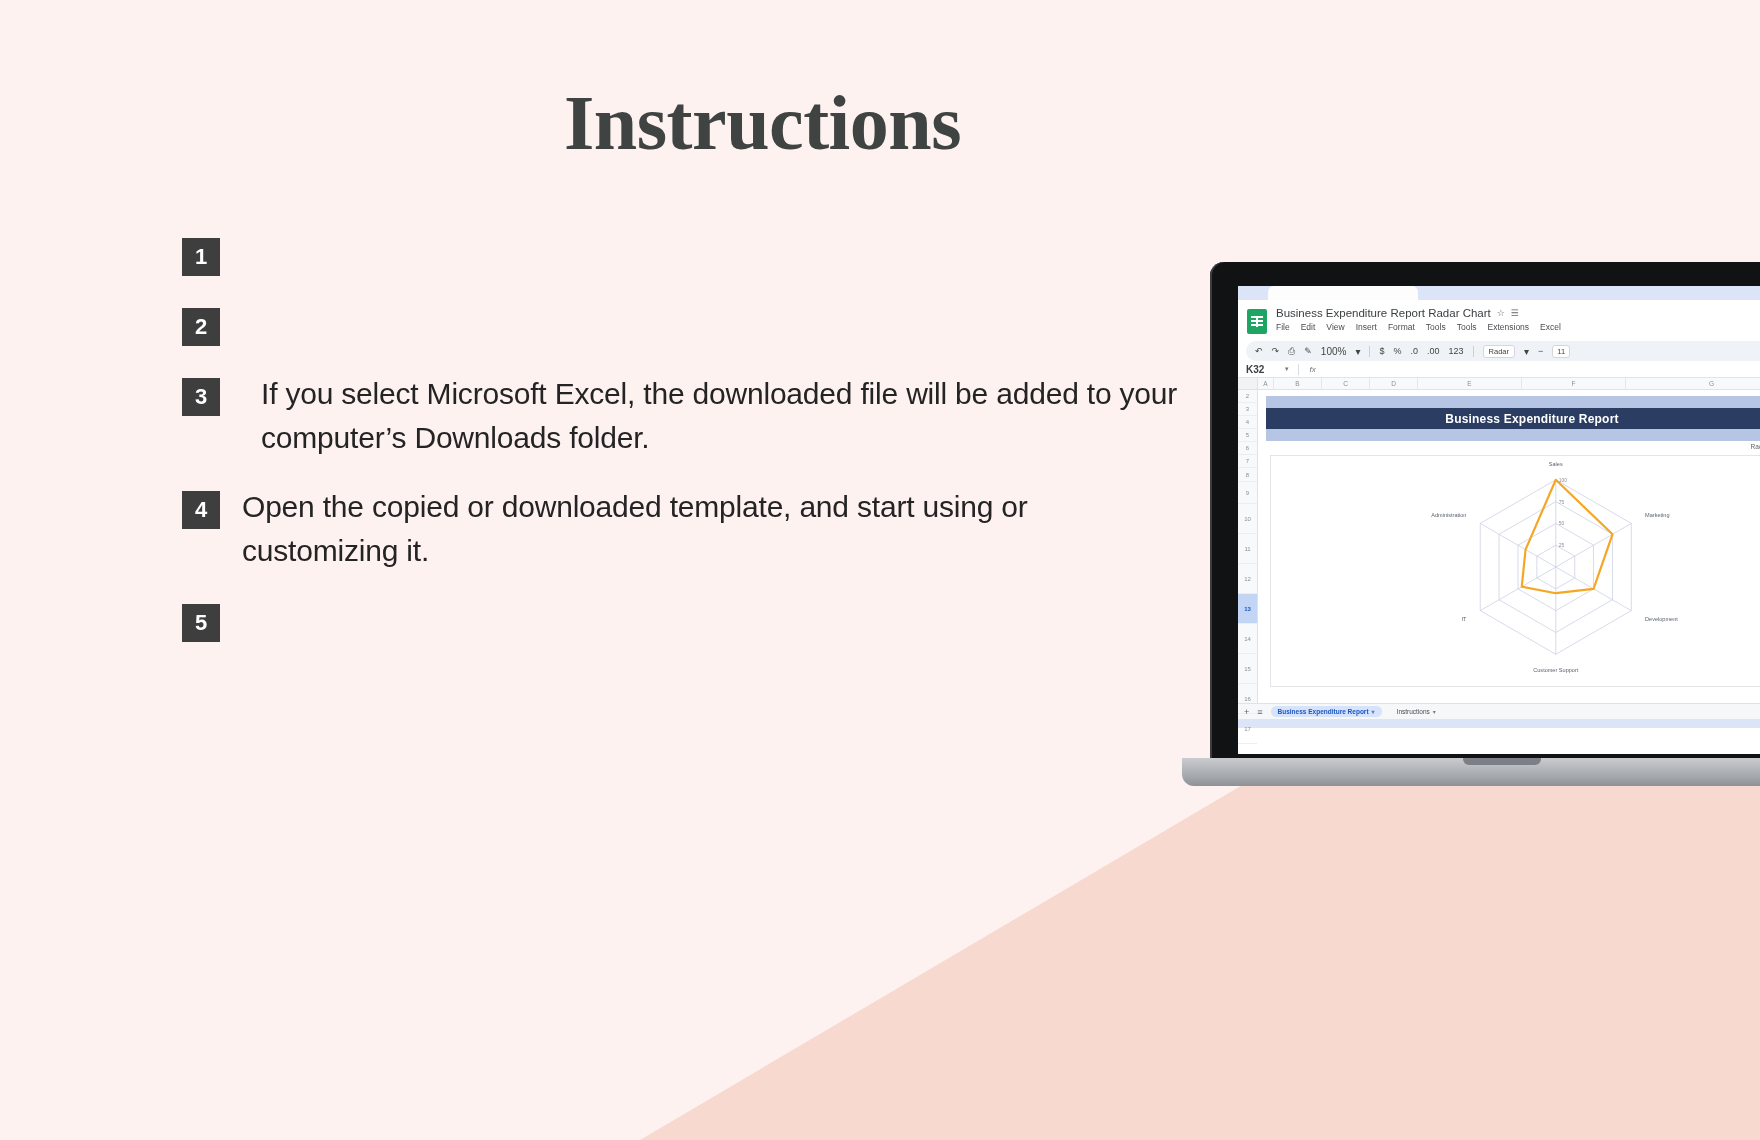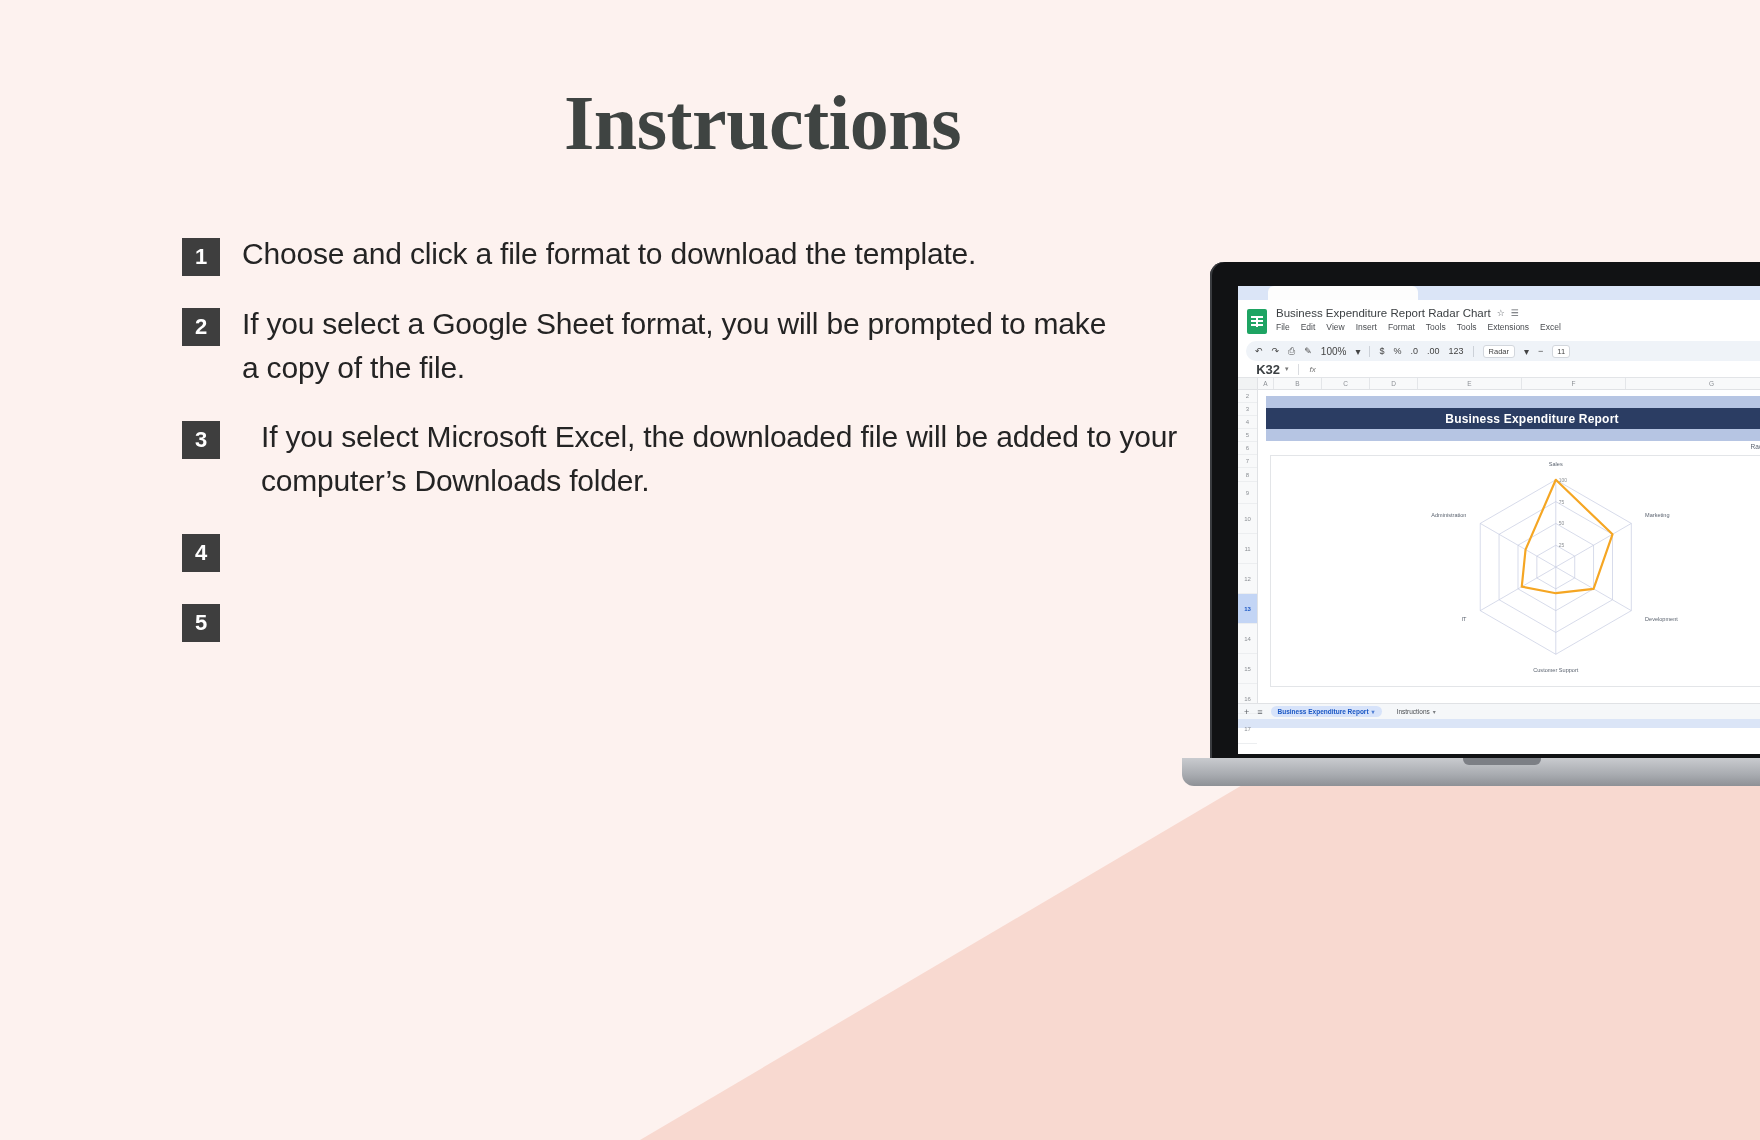--- a/index.html
+++ b/index.html
@@ -143,22 +143,22 @@
     background:#fff; font-size:7.5px; color:#444;
     padding:1px 4px;
   }
 
   #gs-formulabar{
     display:flex; align-items:center; gap:5px;
     padding:3px 8px; border-bottom:1px solid #e2e4e7;
     background:#fff; height:17px;
   }
   #name-box{
-    width:34px; font-size:13px; color:#3c4043;
-    font-weight:600; text-align:right;
+    width:34px; font-size:10px; color:#3c4043;
+    font-weight:600; text-align:left;
   }
   #name-caret{ font-size:7px; color:#777; }
   #fx-sym{ font-size:8px; color:#777; font-style:italic; margin-left:6px; }
   #fbar-divider{ width:1px; height:11px; background:#dadce0; margin-left:4px; }
 
   
   #gs-colheads{
     display:flex; height:12px; background:#f8f9fa;
     border-bottom:1px solid #e0e2e5;
   }
@@ -224,35 +224,34 @@
 <svg id="diagonal-wedge" viewBox="0 0 1760 1140" preserveAspectRatio="none">
   <polygon id="wedge-poly" points="640,1140 1760,480 1760,1140" fill="#F8D9D0"></polygon>
 </svg>
 
 <div id="page-title">Instructions</div>
 
 <div id="instruction-list">
 
   <div class="step s1">
     <div class="step-badge">1</div>
-    <div class="step-text">Choose and click a file format to download the template.</div>
   </div>
 
   <div class="step s2">
     <div class="step-badge">2</div>
-    <div class="step-text"> If you select a Google Sheet format, you will be prompted to make a copy of the file.</div>
   </div>
 
   <div class="step s3">
     <div class="step-badge">3</div>
     <div class="step-text">If you select Microsoft Excel, the downloaded file will be added to your computer’s Downloads folder.</div>
   </div>
 
   <div class="step s4">
     <div class="step-badge">4</div>
+    <div class="step-text">Open the copied or downloaded template, and start using or customizing it.</div>
   </div>
 
   <div class="step s5">
     <div class="step-badge">5</div>
   </div>
 
 </div>
 
 <div id="laptop">
 

